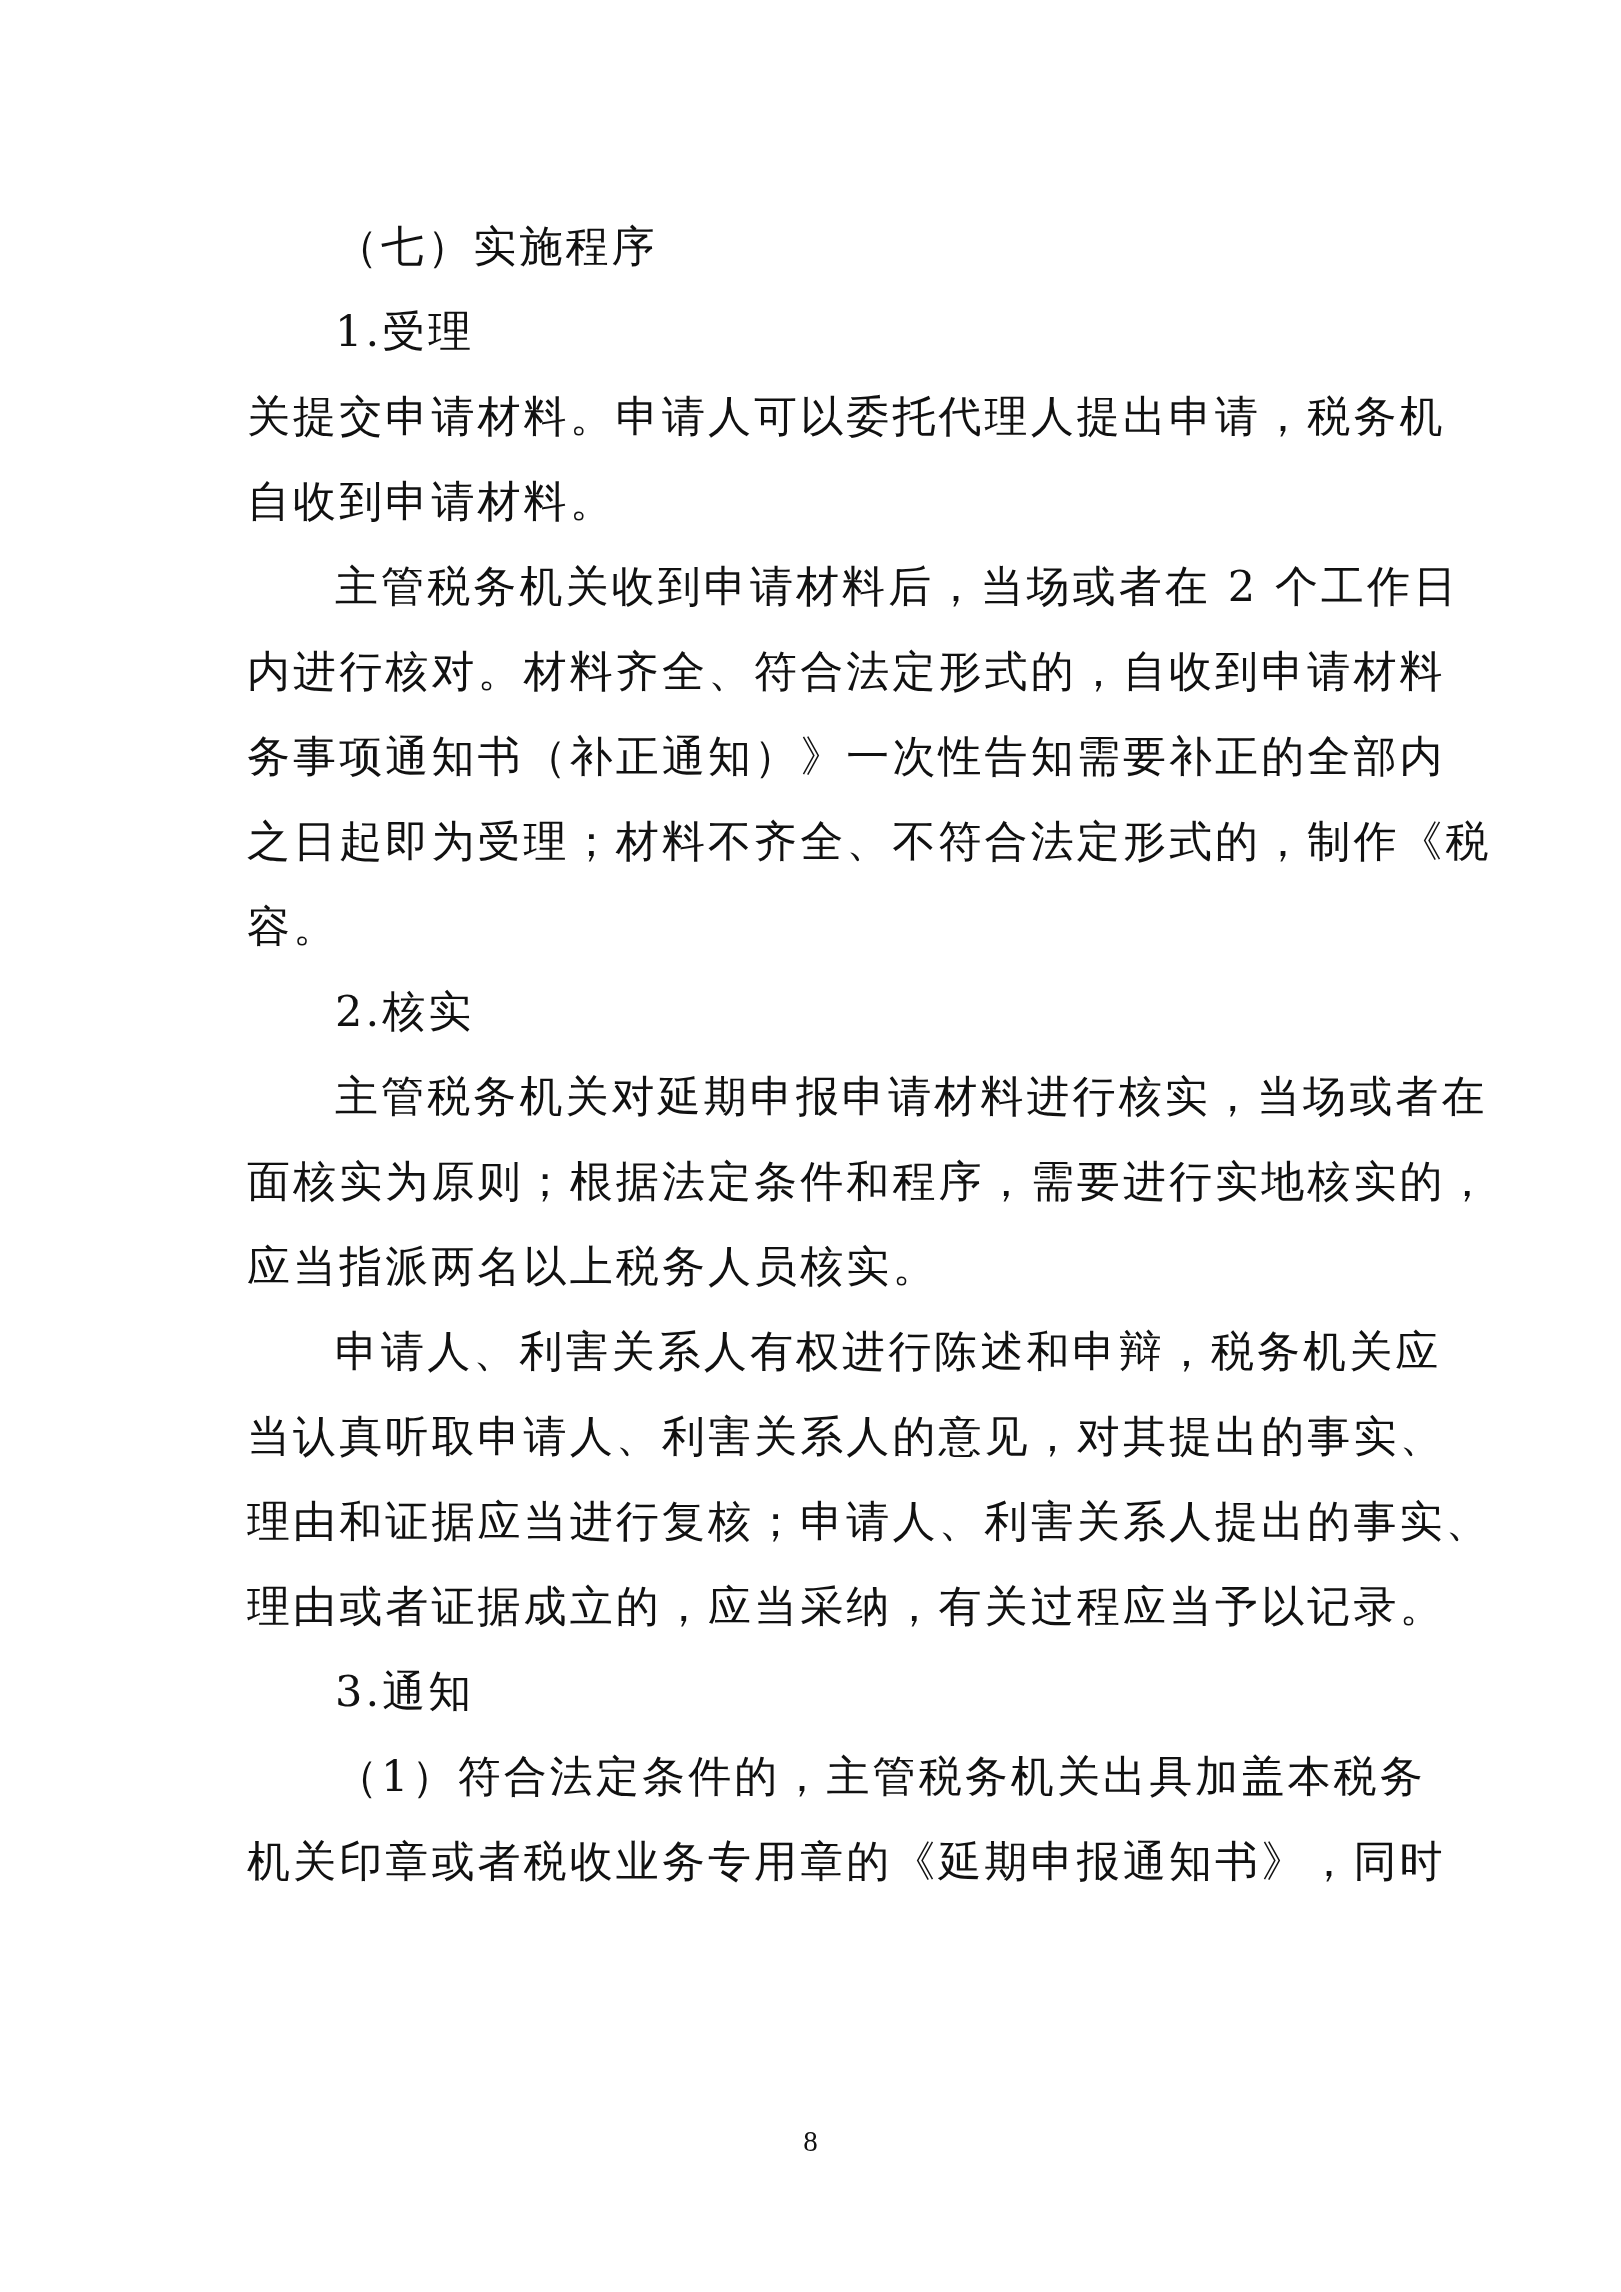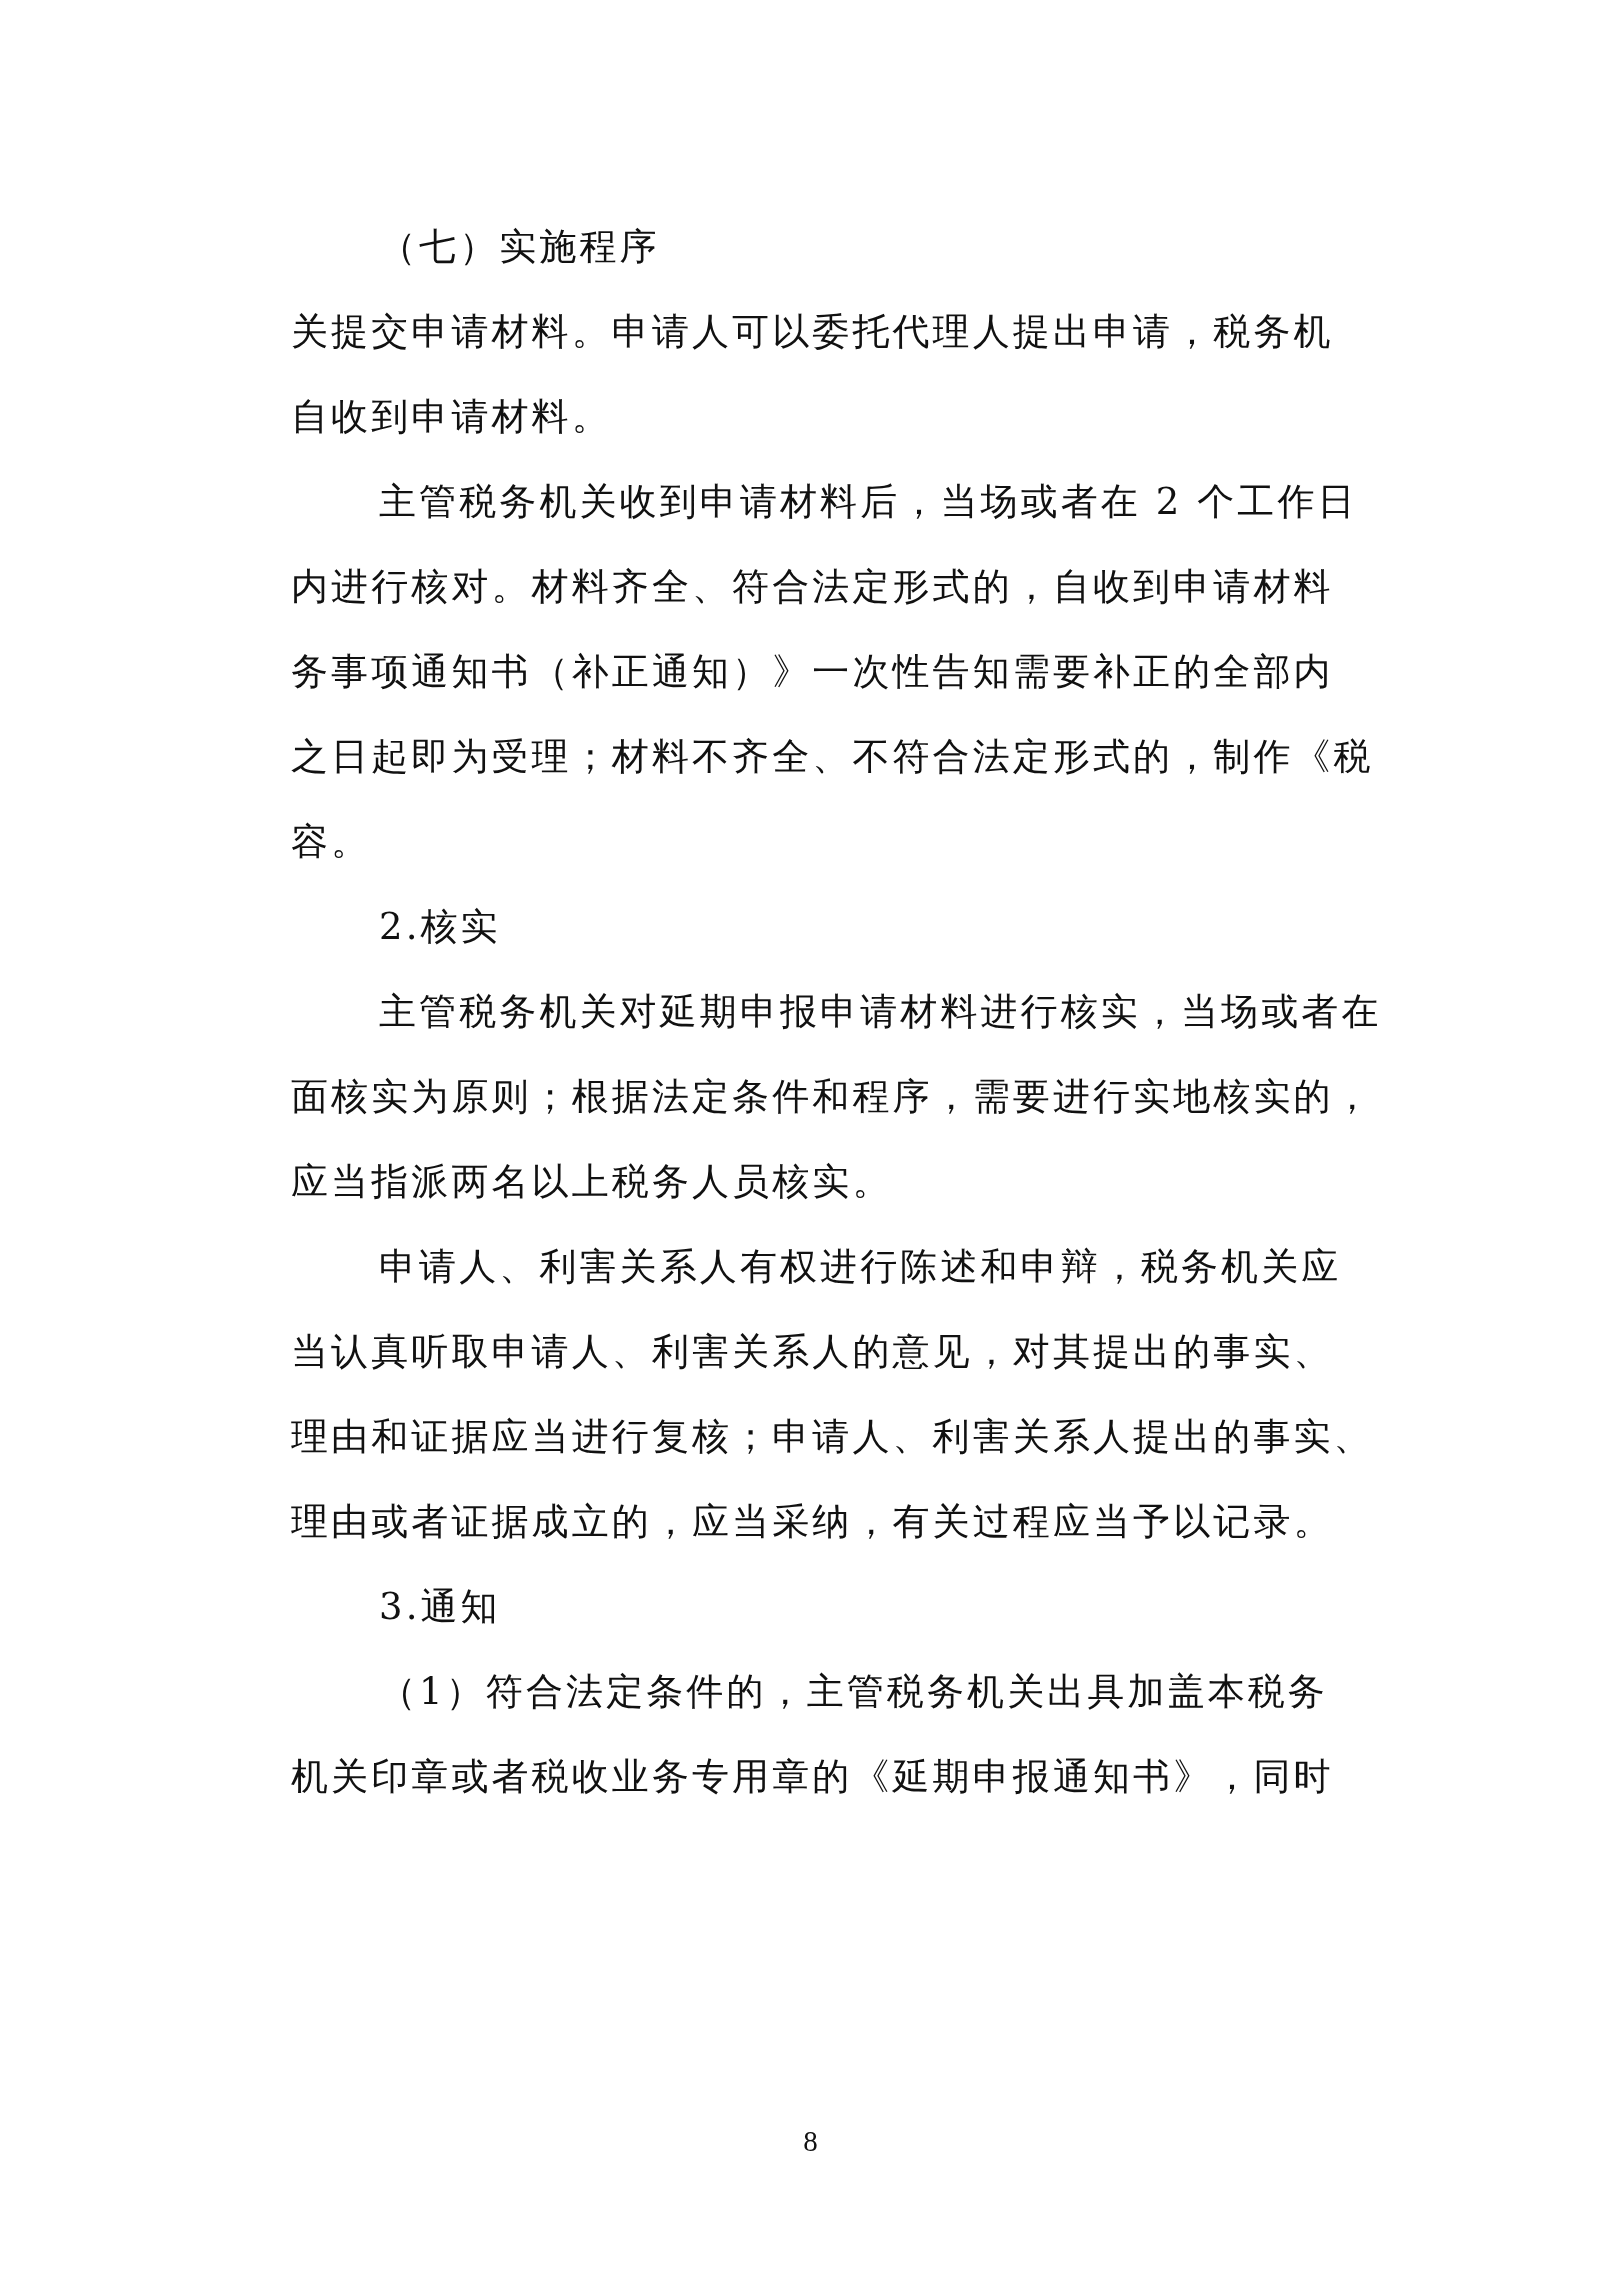--- a/index.html
+++ b/index.html
@@ -17,25 +17,24 @@
     }
     .page {
       position: absolute;
       left: 247px;
       top: 204px;
       width: 1137px;
     }
     .line {
       height: 85px;
       line-height: 85px;
-      font-size: 37px;
+      font-size: 43px;
       white-space: nowrap;
       letter-spacing: 3.1px;
       overflow: visible;
-      margin-left: 44px;
     }
     .indent {
       padding-left: 88px;
     }
     .page-number {
       position: absolute;
       left: 0;
       width: 1621px;
       top: 2125px;
       text-align: center;
@@ -43,20 +42,21 @@
       font-family: "Liberation Serif", "DejaVu Serif", serif;
       color: #111111;
     }
   </style>
 </head>
 <body>
 
 <div class="page">
   <div class="line indent">（七）实施程序</div>
 
+  <div class="line indent">1.受理</div>
 
   <div>
     <div class="line">关提交申请材料。申请人可以委托代理人提出申请，税务机</div>
     <div class="line">自收到申请材料。</div>
   </div>
 
   <div>
     <div class="line indent">主管税务机关收到申请材料后，当场或者在 2 个工作日</div>
     <div class="line">内进行核对。材料齐全、符合法定形式的，自收到申请材料</div>
     <div class="line">务事项通知书（补正通知）》一次性告知需要补正的全部内</div>

